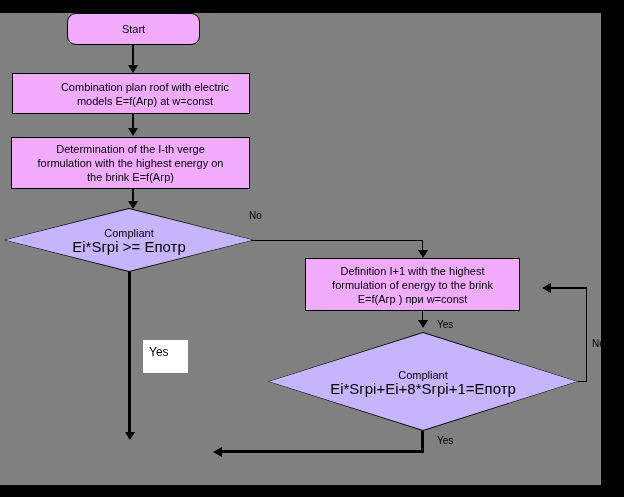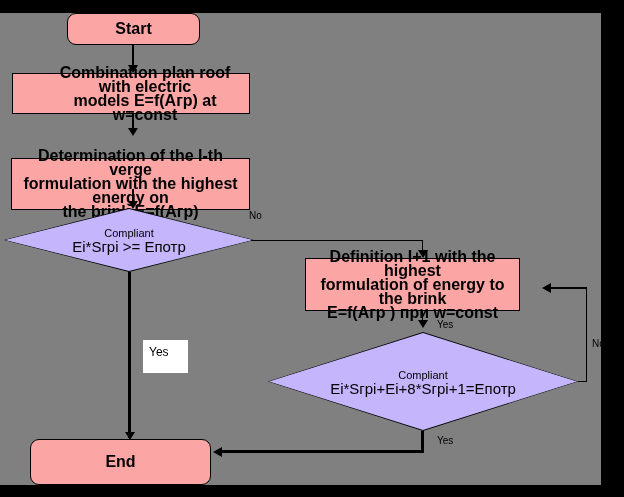--- a/index.html
+++ b/index.html
@@ -24,32 +24,31 @@
   .page-bg {
     position: absolute;
     left: 0px;
     top: 13px;
     width: 601px;
     height: 472px;
     background: #808080;
   }
   .node {
     position: absolute;
-    background: #fca5a5;
+    background: #f0abfc;
     border: 1px solid #000000;
     box-sizing: border-box;
     display: flex;
     align-items: center;
     justify-content: center;
     text-align: center;
     color: #000000;
-    font-size: 16px;
+    font-size: 11px;
     line-height: 14px;
     font-family: "Liberation Sans", sans-serif;
-    font-weight: bold;
   }
   .node.rounded {
     border-radius: 9px;
   }
   .node .txt {
     padding: 0 4px;
     white-space: pre-line;
   }
   
   .diamond {
@@ -142,21 +141,21 @@
   <div class="arrow-down" style="left:128px; top:65px;"></div>
 
   <div class="node" style="left:12px; top:73px; width:238px; height:41px;padding-left:28px;">
     <span class="txt">Combination plan roof with electric
 models E=f(Aгр) at w=const</span>
   </div>
 
   <div class="conn-v" style="left:132px; top:114px; width:2px; height:17px;"></div>
   <div class="arrow-down" style="left:128px; top:128px;"></div>
 
-  <div class="node" style="left:11px; top:137px; width:239px; height:52px;margin-top:21px;">
+  <div class="node" style="left:11px; top:137px; width:239px; height:52px;">
     <span class="txt">Determination of the I-th verge
 formulation with the highest energy on
 the brink E=f(Aгр)</span>
   </div>
 
   <div class="conn-v" style="left:132px; top:189px; width:2px; height:16px;"></div>
   <div class="arrow-down" style="left:128px; top:201px;"></div>
 
   <div class="diamond" style="left:4px; top:208px; width:250px; height:64px;">
     <div class="inner">
@@ -197,17 +196,14 @@
   <div class="conn-v thin" style="left:586px; top:288px; width:1px; height:94px;"></div>
   <div class="conn-h" style="left:551px; top:287px; width:36px; height:2px;"></div>
   <div class="arrow-left" style="left:542px; top:283px;"></div>
   <div class="label" style="left:592px; top:337px;">No</div>
 
   <div class="conn-v" style="left:421px; top:431px; width:3px; height:21px;"></div>
   <div class="conn-h" style="left:222px; top:450px; width:202px; height:3px;"></div>
   <div class="arrow-left" style="left:213px; top:447px;"></div>
   <div class="label" style="left:437px; top:434px;">Yes</div>
 
-  <div class="node rounded" style="left:30px; top:439px; width:181px; height:46px;">
-    <span class="txt">End</span>
-  </div>
 
 </div>
 
 </body></html>

